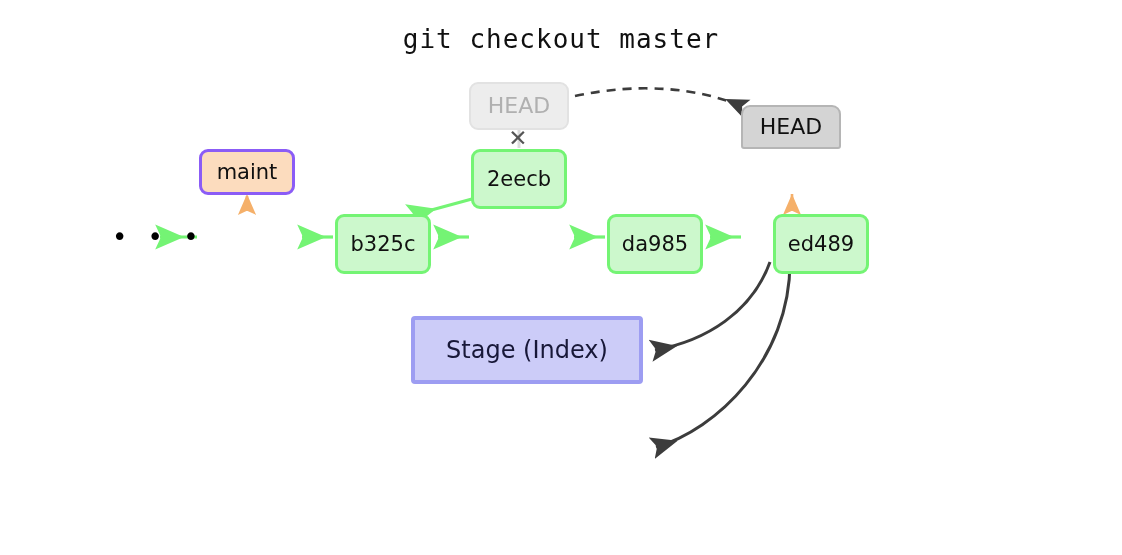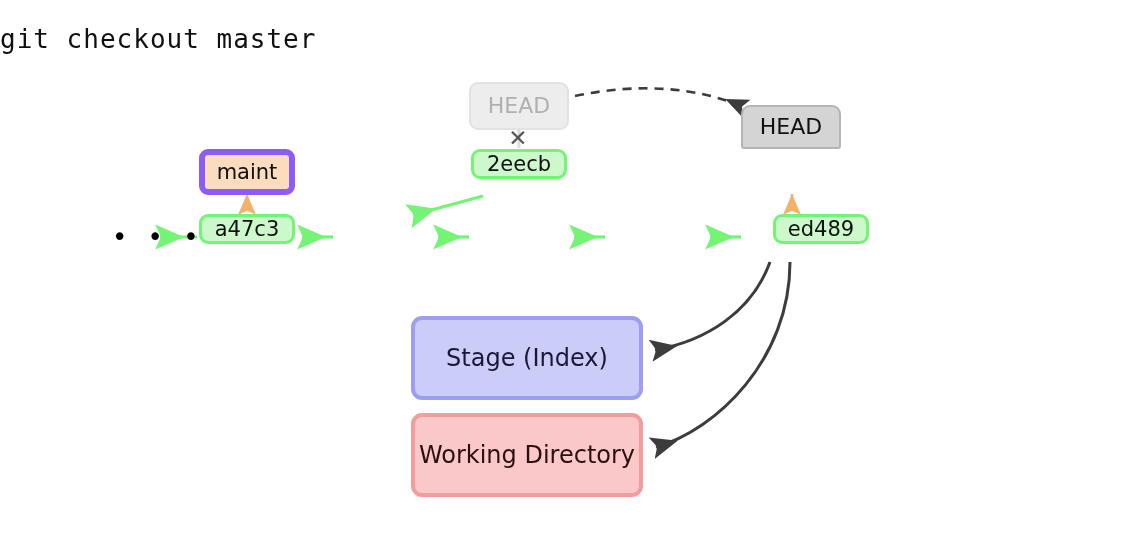--- a/index.html
+++ b/index.html
@@ -37,35 +37,35 @@
     align-items: center;
     justify-content: center;
     text-align: center;
     white-space: nowrap;
     line-height: 1;
   }
 
   
   .commit {
     width: 96px;
-    height: 30px;
+    height: 60px;
     background: #ccf8cc;
     border: 3px solid #74f474;
     border-radius: 9px;
     font-size: 21px;
     color: #101010;
     font-family: "DejaVu Sans", sans-serif;
   }
 
   
   .branch {
     width: 96px;
     height: 46px;
     background: #fcdcbe;
-    border: 6px solid #8b5cf6;
+    border: 3px solid #8b5cf6;
     border-radius: 9px;
     font-size: 21px;
     color: #101010;
   }
 
   
   .head-active {
     width: 100px;
     height: 44px;
     background: #d4d4d4;
@@ -82,41 +82,42 @@
     background: #ededed;
     border: 2px solid #e2e2e2;
     border-radius: 9px;
     font-size: 22px;
     color: #b0b0b0;
   }
 
   
   .area {
     width: 232px;
-    height: 84px;
-    border-radius: 11px;
+    height: 68px;
+    border-radius: 4px;
     font-size: 24px;
   }
   .area-stage {
     background: #ccccf8;
     border: 4px solid #9d9df2;
     color: #181838;
   }
   .area-work {
     background: #fac8c8;
     border: 4px solid #f29d9d;
     color: #2a1010;
   }
 
   
   #title {
     position: absolute;
     left: 0;
     top: 24px;
     width: 1122px;
+    text-align: center;
     font-family: "DejaVu Sans Mono", monospace;
     font-size: 26px;
     letter-spacing: 1px;
     color: #101010;
   }
 
   
   #ellipsis {
     position: absolute;
     left: 112px;
@@ -184,33 +185,33 @@
 
     <path d="M 770,262 C 752,312 706,341 655,350" stroke="#3c3c3c" stroke-width="3" fill="none" marker-end="url(#arw-dark)"></path>
 
     <path d="M 790,262 C 790,360 716,430 656,447" stroke="#3c3c3c" stroke-width="3" fill="none" marker-end="url(#arw-dark)"></path>
   </svg>
 
   <div id="ellipsis">• • •</div>
 
   <div id="x-mark">✕</div>
 
-  <div class="node commit" style="left:199px; top:214px;">a47c3</div>
-
-
-
+
+  <div class="node commit" style="left:335px; top:214px;">b325c</div>
+
+
+  <div class="node commit" style="left:607px; top:214px;">da985</div>
 
   <div class="node commit" style="left:743px; top:214px;margin-left:30px;">ed489</div>
 
   <div class="node commit" style="left:471px; top:149px;">2eecb</div>
 
   <div class="node branch" style="left:199px; top:149px;">maint</div>
 
 
   <div class="node head-active" style="left:741px; top:105px;">HEAD</div>
 
   <div class="node head-faded" style="left:469px; top:82px;">HEAD</div>
 
   <div class="node area area-stage" style="left:411px; top:316px;">Stage (Index)</div>
 
-  <div class="node area area-work" style="left:411px; top:413px;">Working Directory</div>
 
 </div>
 
 </body></html>

